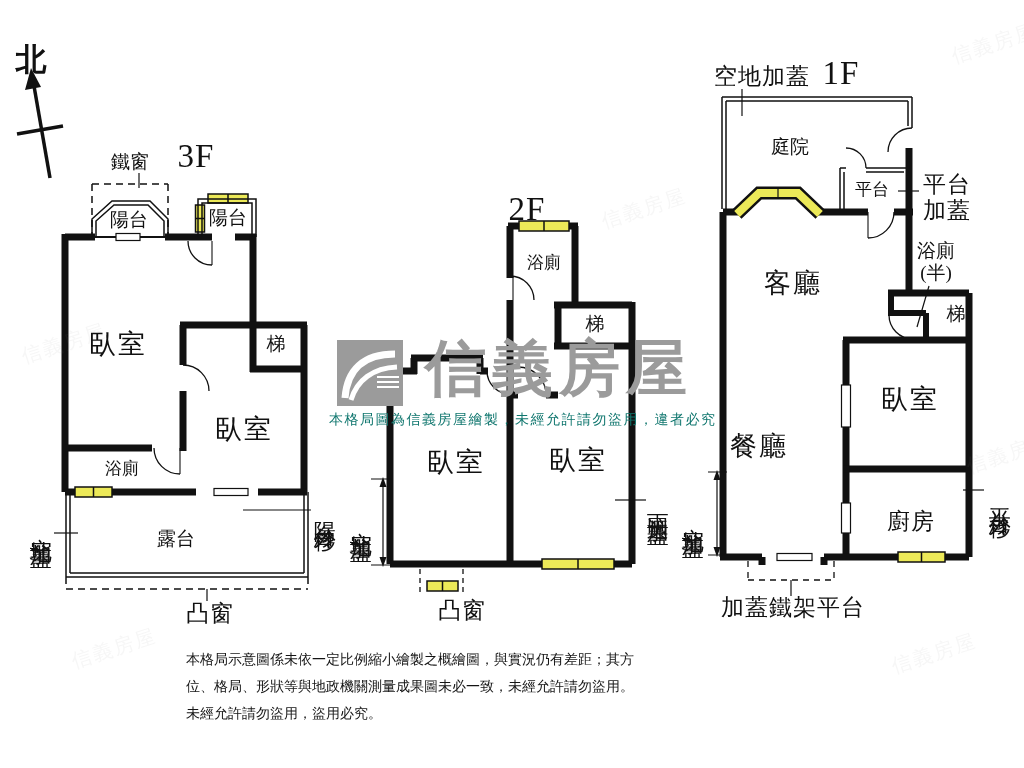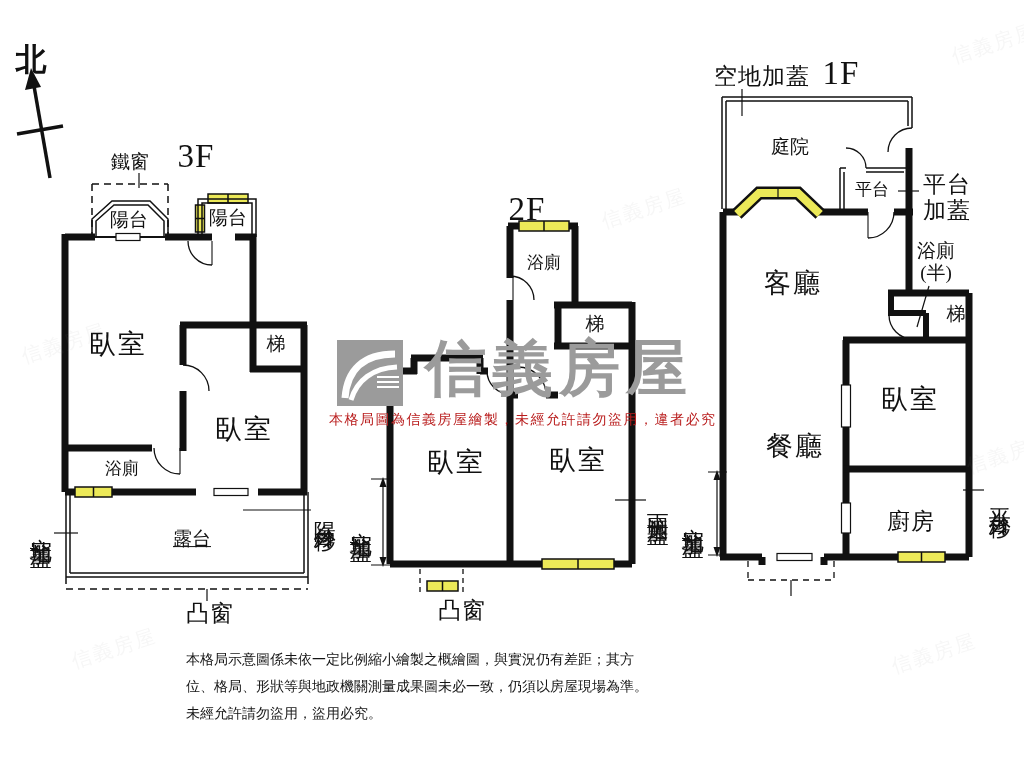--- a/index.html
+++ b/index.html
@@ -13,21 +13,21 @@
   .big{font-size:27px;letter-spacing:2px;}
   .mid{font-size:23px;letter-spacing:1px;}
   .sm{font-size:19px;}
   .xs{font-size:17px;}
   .vert{font-size:22px;}
   .compass{font-size:31px;font-weight:bold;}
   .ghost{position:absolute;color:#8a8a8a;opacity:0.07;font-size:20px;letter-spacing:2px;
          transform:rotate(-18deg);z-index:1;white-space:pre;}
   #wm-brand{position:absolute;left:425px;top:338px;font-size:61px;font-weight:bold;
             color:#9b9b9b;letter-spacing:6px;z-index:2;line-height:1;}
-  #wm-notice{position:absolute;left:329px;top:411px;font-size:14px;color:#b91c1c;
+  #wm-notice{position:absolute;left:329px;top:411px;font-size:14px;color:#0f766e;
              letter-spacing:1.5px;z-index:2;}
   #wm-logo{position:absolute;left:337px;top:340px;width:66px;height:66px;background:#9b9b9b;z-index:2;}
   #disclaimer{position:absolute;left:186px;top:646px;font-size:14px;color:#141414;
               line-height:27px;z-index:3;}
 </style>
 </head>
 <body>
 
 <div id="stage">
 
@@ -213,21 +213,21 @@
 
   <div class="lbl title" style="left:196px;top:157px;">3F</div>
   <div class="lbl sm" style="left:130px;top:162px;">鐵窗</div>
   <div class="lbl sm" style="left:129px;top:220px;">陽台</div>
   <div class="lbl sm" style="left:228px;top:218px;">陽台</div>
   <div class="lbl big" style="left:118px;top:345px;">臥室</div>
   <div class="lbl sm" style="left:276px;top:344px;">梯</div>
   <div class="lbl big" style="left:244px;top:430px;">臥室</div>
   <div class="lbl xs" style="left:122px;top:469px;">浴廁</div>
   <div class="lbl vlbl vert" style="left:41px;top:526px;">空地加蓋</div>
-  <div class="lbl sm" style="left:192px;top:539px;text-decoration:underline;">露台</div>
+  <div class="lbl sm" style="left:176px;top:539px;">露台</div>
   <div class="lbl mid" style="left:210px;top:614px;">凸窗</div>
   <div class="lbl vlbl vert" style="left:325px;top:510px;">陽台外移</div>
 
   <div class="lbl title" style="left:480px;top:210px;margin-left:47px;">2F</div>
   <div class="lbl xs" style="left:544px;top:263px;">浴廁</div>
   <div class="lbl sm" style="left:595px;top:324px;">梯</div>
   <div class="lbl big" style="left:456px;top:463px;">臥室</div>
   <div class="lbl big" style="left:578px;top:461px;">臥室</div>
   <div class="lbl vlbl vert" style="left:361px;top:520px;">空地加蓋</div>
   <div class="lbl mid" style="left:462px;top:611px;">凸窗</div>
@@ -237,24 +237,25 @@
   <div class="lbl title" style="left:841px;top:74px;">1F</div>
   <div class="lbl sm" style="left:790px;top:131px;margin-top:16px;">庭院</div>
   <div class="lbl xs" style="left:872px;top:190px;">平台</div>
   <div class="lbl mid" style="left:947px;top:198px;">平台
 加蓋</div>
   <div class="lbl big" style="left:793px;top:284px;">客廳</div>
   <div class="lbl sm" style="left:936px;top:262px;">浴廁
 (半)</div>
   <div class="lbl sm" style="left:956px;top:314px;">梯</div>
   <div class="lbl big" style="left:910px;top:400px;">臥室</div>
-  <div class="lbl big" style="left:795px;top:447px;font-family:Liberation Serif, serif;">餐廳</div>
+  <div class="lbl big" style="left:759px;top:447px;font-family:Liberation Serif, serif;">餐廳</div>
   <div class="lbl mid" style="left:911px;top:522px;">廚房</div>
   <div class="lbl vlbl vert" style="left:1000px;top:497px;">平台外移</div>
   <div class="lbl vlbl vert" style="left:693px;top:516px;">空地加蓋</div>
+  <div class="lbl mid" style="left:793px;top:608px;">加蓋鐵架平台</div>
 
   <div id="disclaimer">
     <div>本格局示意圖係未依一定比例縮小繪製之概繪圖，與實況仍有差距；其方</div>
-    <div>位、格局、形狀等與地政機關測量成果圖未必一致，仍須以房屋現場為準。</div>
+    <div>位、格局、形狀等與地政機關測量成果圖未必一致，未經允許請勿盜用。</div>
     <div>未經允許請勿盜用，盜用必究。</div>
   </div>
 
 </div>
 
 </body></html>

